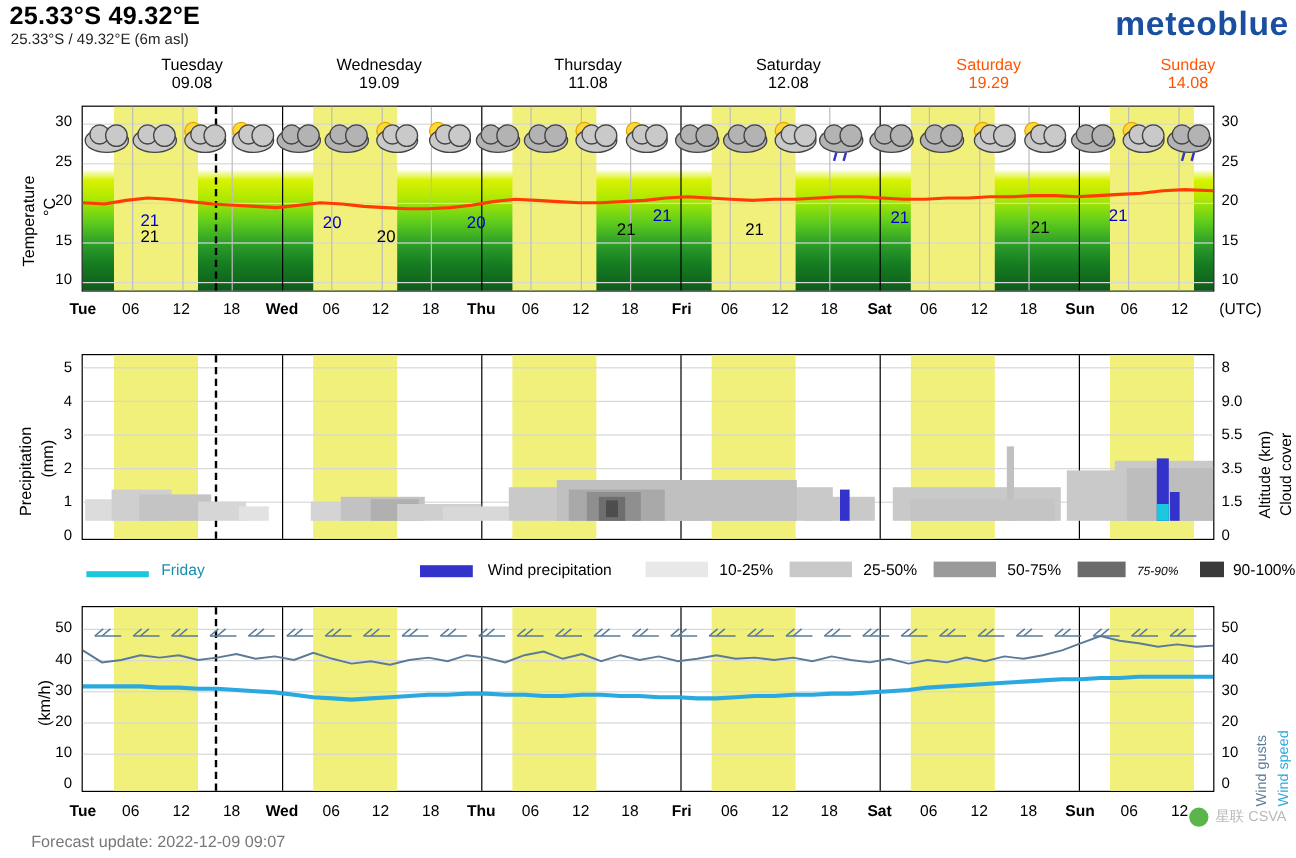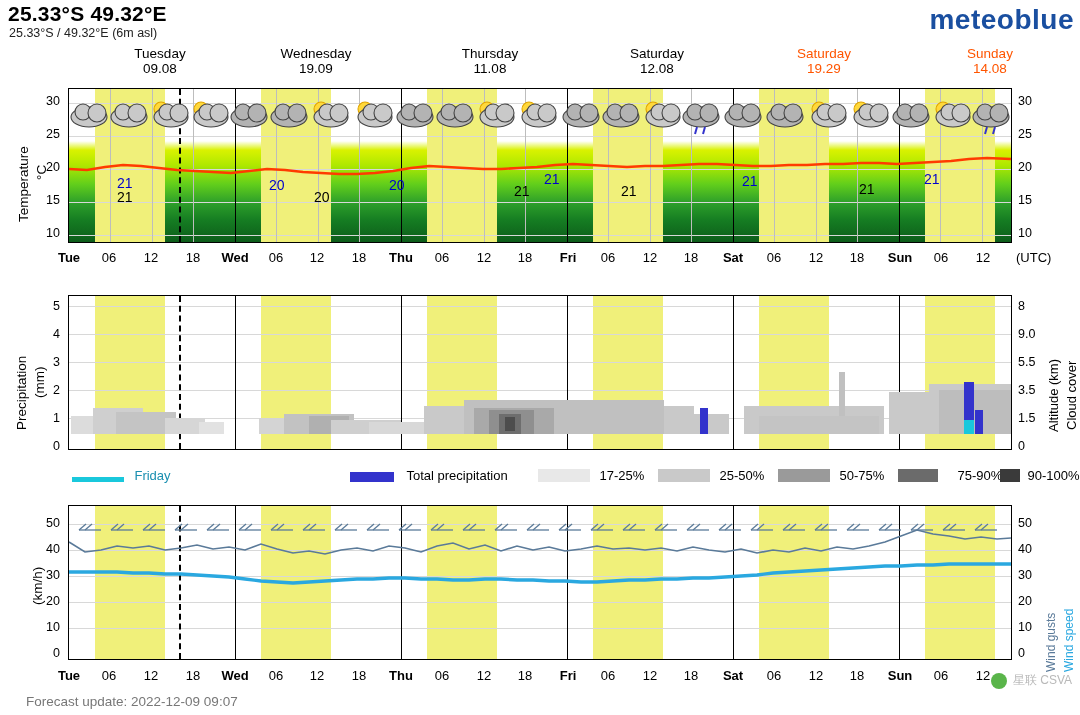--- a/index.html
+++ b/index.html
@@ -398,37 +398,37 @@
 <div class="axlabelR" style="left:1018px;top:383px;">3.5</div>
 <div class="axlabelR" style="left:1018px;top:411px;">1.5</div>
 <div class="axlabelR" style="left:1018px;top:439px;">0</div>
 
 <div class="abs" style="left:72px;top:466px;width:180px;">
   <span class="swatch" style="background:#19c8dc;height:5px;"></span>
   <span style="font-size:13px;color:#1a8fb0;margin-left:6px;">Friday</span>
 </div>
 <div class="abs" style="left:350px;top:466px;">
   <span class="swatch" style="background:#3333cc;height:10px;width:44px;"></span>
-  <span style="font-size:13px;margin-left:8px;">Total precipitation</span>
+  <span style="font-size:13px;margin-left:8px;">Wind precipitation</span>
 </div>
 <div class="abs" style="left:538px;top:466px;">
   <span class="swatch" style="background:#e8e8e8;"></span>
-  <span style="font-size:13px;margin-left:5px;">17-25%</span>
+  <span style="font-size:13px;margin-left:5px;">10-25%</span>
 </div>
 <div class="abs" style="left:658px;top:466px;">
   <span class="swatch" style="background:#c9c9c9;"></span>
   <span style="font-size:13px;margin-left:5px;">25-50%</span>
 </div>
 <div class="abs" style="left:778px;top:466px;">
   <span class="swatch" style="background:#9a9a9a;"></span>
   <span style="font-size:13px;margin-left:5px;margin-top:40px;">50-75%</span>
 </div>
 <div class="abs" style="left:898px;top:466px;">
   <span class="swatch" style="background:#6b6b6b;width:40px;"></span>
-  <span style="font-size:13px;margin-left:15px;">75-90%</span>
+  <span style="font-size:10px;margin-left:5px;font-style:italic;">75-90%</span>
 </div>
 <div class="abs" style="left:1000px;top:466px;">
   <span class="swatch" style="background:#3a3a3a;width:20px;"></span>
   <span style="font-size:13px;margin-left:3px;">90-100%</span>
 </div>
 
 <div class="abs rot" style="left:30px;top:605px;font-size:13.5px;">(km/h)</div>
 <div class="abs rot" style="left:1044px;top:672px;font-size:12px;color:#5a7a99;">Wind gusts</div>
 <div class="abs rot" style="left:1062px;top:672px;font-size:12px;color:#2aa8e0;">Wind speed</div>
 

